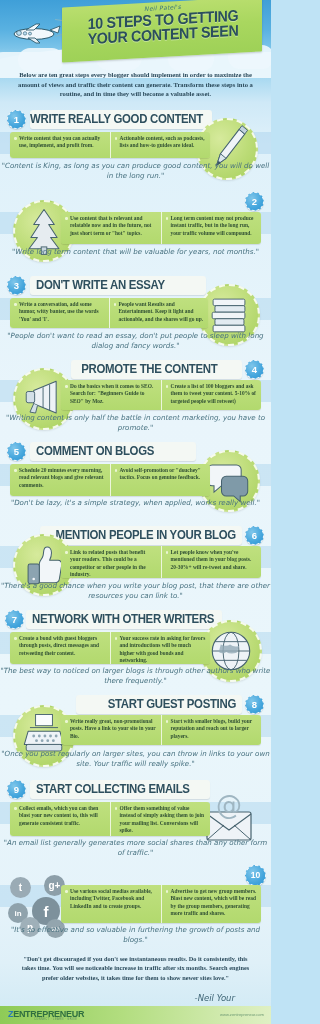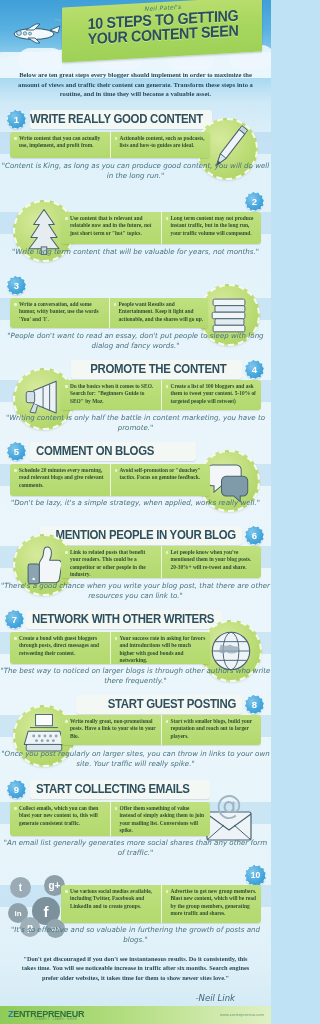--- a/index.html
+++ b/index.html
@@ -176,20 +176,23 @@
           <span class="dot"></span>
           <div class="btxt">Long term content may not produce instant traffic, but in the long run, your traffic volume will compound.</div>
         </div>
     </div>
     <div class="quote" style="top:55px">"Write long term content that will be valuable for years, not months."</div>
   </div>
 
   <div class="step" style="top:276px;height:84px">
     <div class="wave" style="top:22px;height:22px;background:#aed5ee;opacity:.5"></div>
     <div class="num" style="left:7px;top:0px">3</div>
+    <div class="titlebar" style="left:30px;top:0px;width:170px;padding-left:6px">
+      <span class="titletxt">DON'T WRITE AN ESSAY</span>
+    </div>
     <div class="circ" style="left:198px;top:8px">
       <svg class="art" viewBox="0 0 62 62">
         <g stroke="#47636f" stroke-width="1" fill="#f1f5f8">
           <rect x="14" y="14" width="34" height="7" rx="1.6"></rect>
           <rect x="16" y="21" width="32" height="7" rx="1.6" fill="#e2ebf1"></rect>
           <rect x="13" y="28" width="35" height="7" rx="1.6"></rect>
           <rect x="16" y="35" width="31" height="7" rx="1.6" fill="#e2ebf1"></rect>
           <rect x="14" y="42" width="34" height="7" rx="1.6"></rect>
         </g>
       </svg>
@@ -203,21 +206,21 @@
           <span class="dot"></span>
           <div class="btxt">People want Results and Entertainment. Keep it light and actionable, and the shares will go up.</div>
         </div>
     </div>
     <div class="quote" style="top:55px">"People don't want to read an essay, don't put people to sleep with long dialog and fancy words."</div>
   </div>
 
   <div class="step" style="top:360px;height:82px">
     <div class="wave" style="top:20px;height:22px;background:#aed5ee;opacity:.5"></div>
     <div class="num" style="right:7px;top:0px">4</div>
-    <div class="titlebar rt" style="right:29px;top:0px;width:165px;justify-content:center;padding-right:6px">
+    <div class="titlebar rt" style="right:29px;top:0px;width:165px;justify-content:flex-start;padding-right:6px">
       <span class="titletxt">PROMOTE THE CONTENT</span>
     </div>
     <div class="circ" style="left:13px;top:8px">
       <svg class="art" viewBox="0 0 62 62">
         <path d="M44 12 L44 46 L20 36 L20 22 Z" fill="#edf2f6" stroke="#47636f" stroke-width="1.1" stroke-linejoin="round"></path>
         <path d="M30 18.5 L30 40.6" stroke="#47636f" stroke-width="1"></path>
         <path d="M37 15.5 L37 43.5" stroke="#47636f" stroke-width="1"></path>
         <rect x="12" y="23" width="9" height="12" rx="2" fill="#d3e0e8" stroke="#47636f" stroke-width="1"></rect>
         <path d="M20 36 L16 45 L22 46 L24 38" fill="#d3e0e8" stroke="#47636f" stroke-width="1"></path>
       </svg>
@@ -396,21 +399,21 @@
         </div>
       <div class="bcol">
           <span class="dot"></span>
           <div class="btxt">Advertise to get new group members. Blast new content, which will be read by the group members, generating more traffic and shares.</div>
         </div>
     </div>
     <div class="quote" style="top:60px">"It's so effective and so valuable in furthering the growth of posts and blogs."</div>
   </div>
 
   <div class="fquote">"Don't get discouraged if you don't see instantaneous results. Do it consistently, this takes time. You will see noticeable increase in traffic after six months. Search engines prefer older websites, it takes time for them to show newer sites love."</div>
-  <div class="sign">-Neil Link</div>
+  <div class="sign">-Neil Your</div>
 
   <div class="footbar">
     <div class="logo"><span class="z">Z</span><span>ENTREPRENEUR</span></div>
     <div class="logosub">CONNECT · LEARN · GROW</div>
     <div class="fsite">www.zentrepreneur.com</div>
   </div>
 
 </div>
 
 </body></html>

